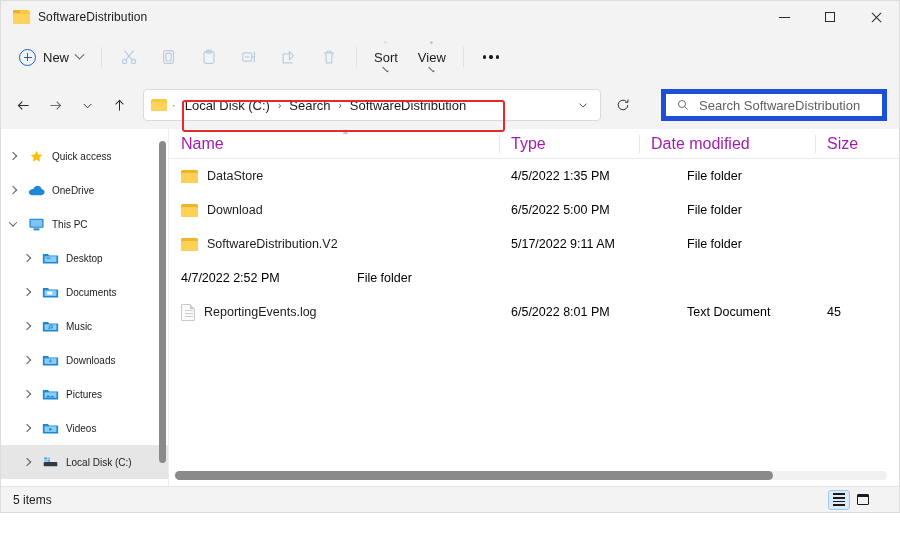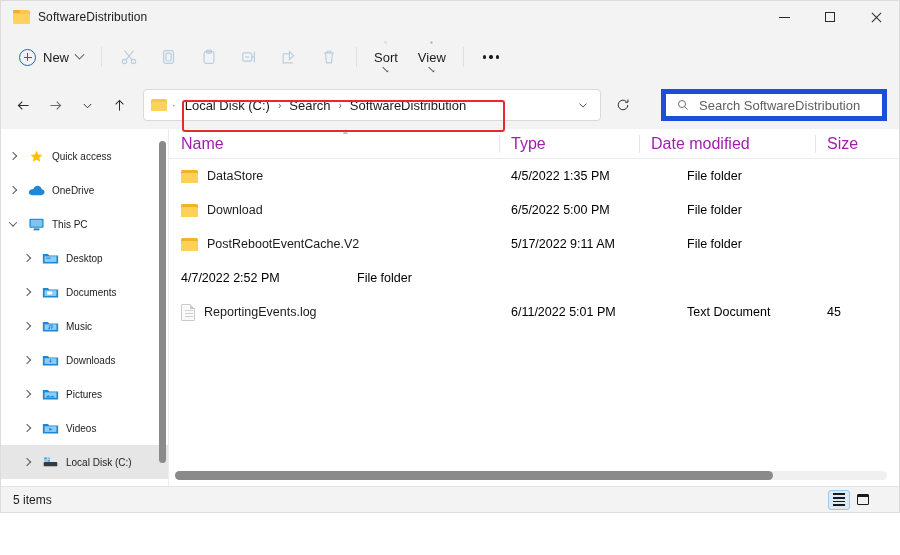--- a/index.html
+++ b/index.html
@@ -531,41 +531,41 @@
           <div class="cell r-date muted">6/5/2022 5:00 PM</div>
           <div class="cell r-type muted">File folder</div>
           <div class="cell r-size muted"></div>
         </div>
         <div class="row">
           <div class="cell r-name">
             <span class="folder-ico">
                 <span class="back"></span>
                 <span class="front"></span>
               </span>
-            <span>PostRebootEventCache.V2</span>
+            <span>SoftwareDistribution.V2</span>
           </div>
           <div class="cell r-date muted">5/17/2022 9:11 AM</div>
           <div class="cell r-type muted">File folder</div>
           <div class="cell r-size muted"></div>
         </div>
         <div class="row">
           <div class="cell r-date muted">4/7/2022 2:52 PM</div>
           <div class="cell r-type muted">File folder</div>
           <div class="cell r-size muted"></div>
         </div>
         <div class="row">
           <div class="cell r-name">
             <span class="file-ico">
                 <i style="top:5px"></i>
                 <i style="top:8px"></i>
                 <i style="top:11px"></i>
               </span>
             <span>ReportingEvents.log</span>
           </div>
-          <div class="cell r-date muted">6/11/2022 5:01 PM</div>
+          <div class="cell r-date muted">6/5/2022 8:01 PM</div>
           <div class="cell r-type muted">Text Document</div>
           <div class="cell r-size muted">45</div>
         </div>
       </div>
 
       <div class="hscroll-area">
         <div class="hs-track">
           <div class="hs-thumb"></div>
         </div>
       </div>

